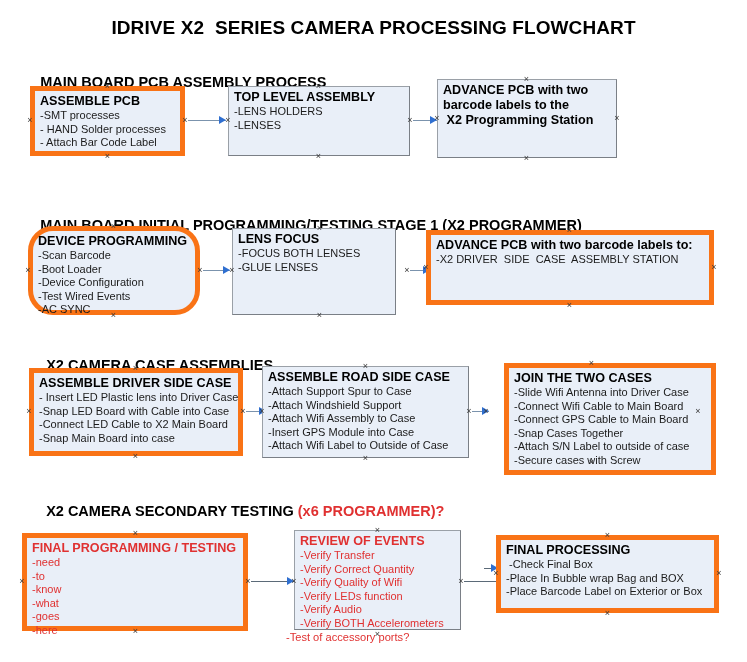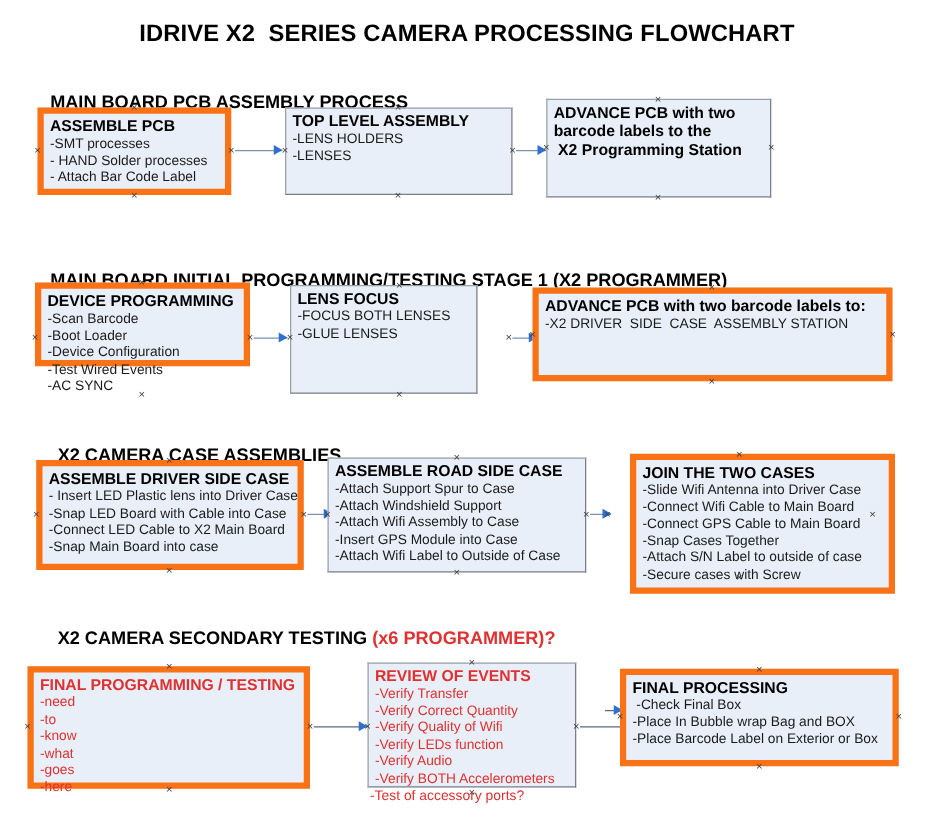--- a/index.html
+++ b/index.html
@@ -142,39 +142,39 @@
   </div>
   <div class="handle" style="left:523px;top:75.5px;"></div>
   <div class="handle" style="left:523px;top:154.5px;"></div>
   <div class="handle" style="left:433.5px;top:115px;"></div>
   <div class="handle" style="left:613.5px;top:115px;"></div>
 
   <div class="section-title" style="left:24px;top:201px;">
     <span>MAIN BOARD INITIAL PROGRAMMING/TESTING STAGE 1 (X2 PROGRAMMER)</span>
   </div>
 
-  <div class="box" style="left:28px;top:226px;width:172px;height:67px;">
+  <div class="box" style="left:28px;top:226px;width:172px;height:89px;border-radius:25px;">
     <div class="box-title">DEVICE PROGRAMMING</div>
     <div class="box-line">-Scan Barcode</div>
     <div class="box-line">-Boot Loader</div>
     <div class="box-line">-Device Configuration</div>
     <div class="box-line">-Test Wired Events</div>
     <div class="box-line">-AC SYNC</div>
   </div>
   <div class="handle" style="left:110px;top:222.5px;"></div>
   <div class="handle" style="left:110px;top:311.5px;"></div>
   <div class="handle" style="left:24.5px;top:267px;"></div>
   <div class="handle" style="left:196.5px;top:267px;"></div>
 
   <div class="arrow" style="left:203px;top:266px;width:27px;">
     <div class="shaft"></div>
     <div class="head"></div>
   </div>
 
-  <div class="box gray" style="left:232px;top:228px;width:150px;height:87px;">
+  <div class="box gray" style="left:232px;top:228px;width:164px;height:87px;">
     <div class="box-title">LENS FOCUS</div>
     <div class="box-line">-FOCUS BOTH LENSES</div>
     <div class="box-line">-GLUE LENSES</div>
   </div>
   <div class="handle" style="left:316px;top:224.5px;"></div>
   <div class="handle" style="left:316px;top:311.5px;"></div>
   <div class="handle" style="left:228.5px;top:267px;"></div>
   <div class="handle" style="left:403.5px;top:267px;"></div>
 
   <div class="arrow" style="left:410px;top:266px;width:20px;">
@@ -269,21 +269,21 @@
 
   <div class="box red gray" style="left:294px;top:530px;width:167px;height:100px;">
     <div class="box-title">REVIEW OF EVENTS</div>
     <div class="box-line">-Verify Transfer</div>
     <div class="box-line">-Verify Correct Quantity</div>
     <div class="box-line">-Verify Quality of Wifi</div>
     <div class="box-line">-Verify LEDs function</div>
     <div class="box-line">-Verify Audio</div>
     <div class="box-line">-Verify BOTH Accelerometers</div>
   </div>
-  <div class="overflow-line" style="left:296px;top:631px;">-Test of accessory ports?</div>
+  <div class="overflow-line" style="left:286px;top:631px;">-Test of accessory ports?</div>
   <div class="handle" style="left:374px;top:526.5px;"></div>
   <div class="handle" style="left:374px;top:630.5px;"></div>
   <div class="handle" style="left:290.5px;top:578px;"></div>
   <div class="handle" style="left:457.5px;top:578px;"></div>
 
   <div class="line-plain" style="left:464px;top:581px;width:32px;"></div>
   <div class="arrow dark" style="left:484px;top:564px;width:14px;">
     <div class="shaft"></div>
     <div class="head"></div>
   </div>

